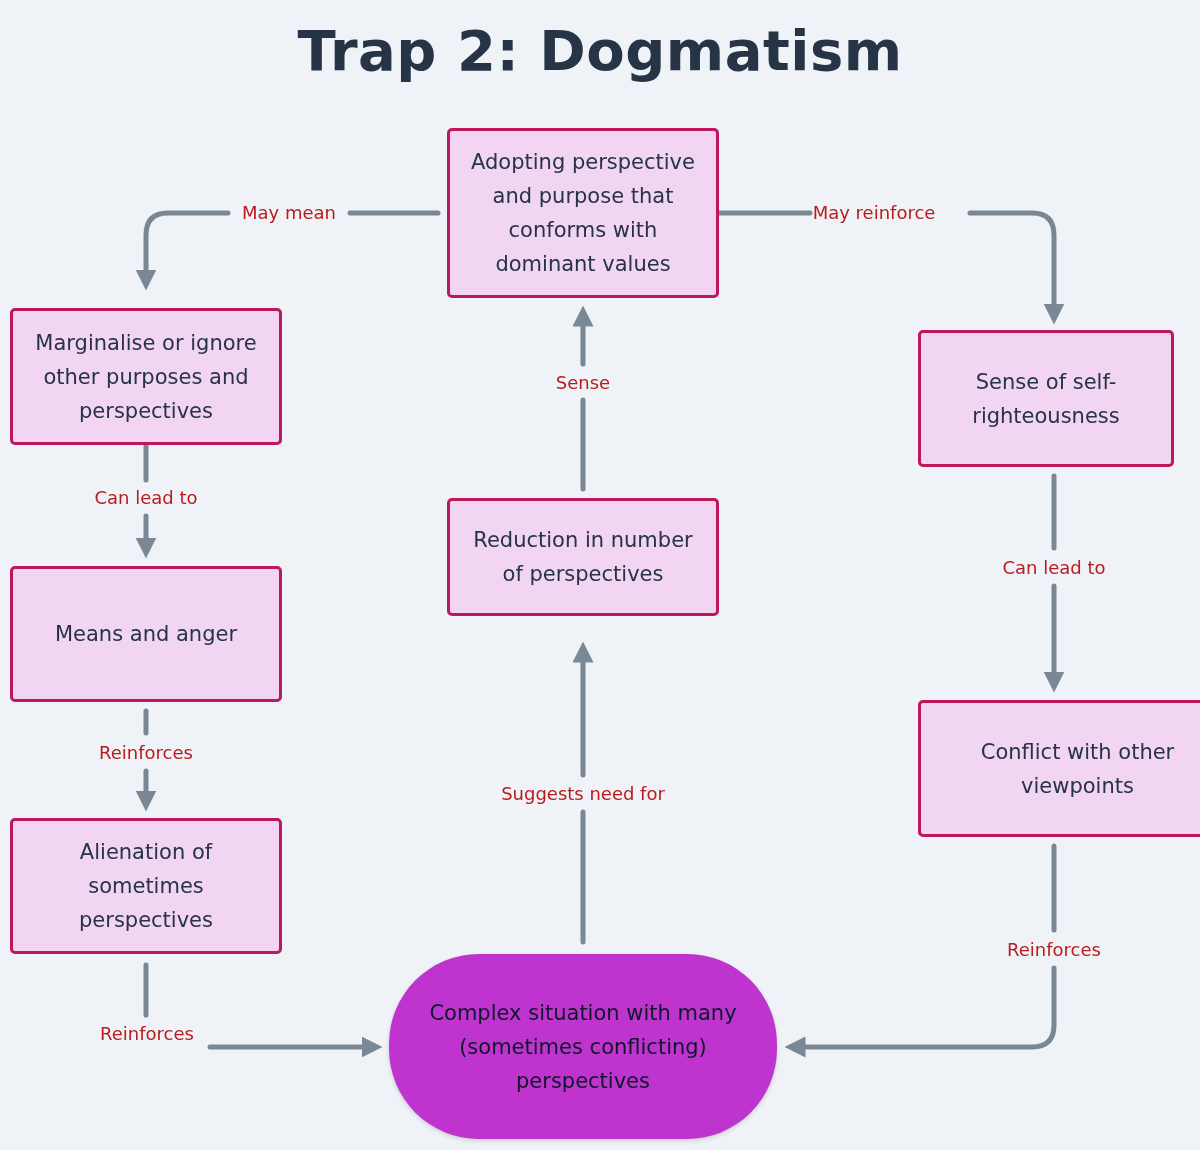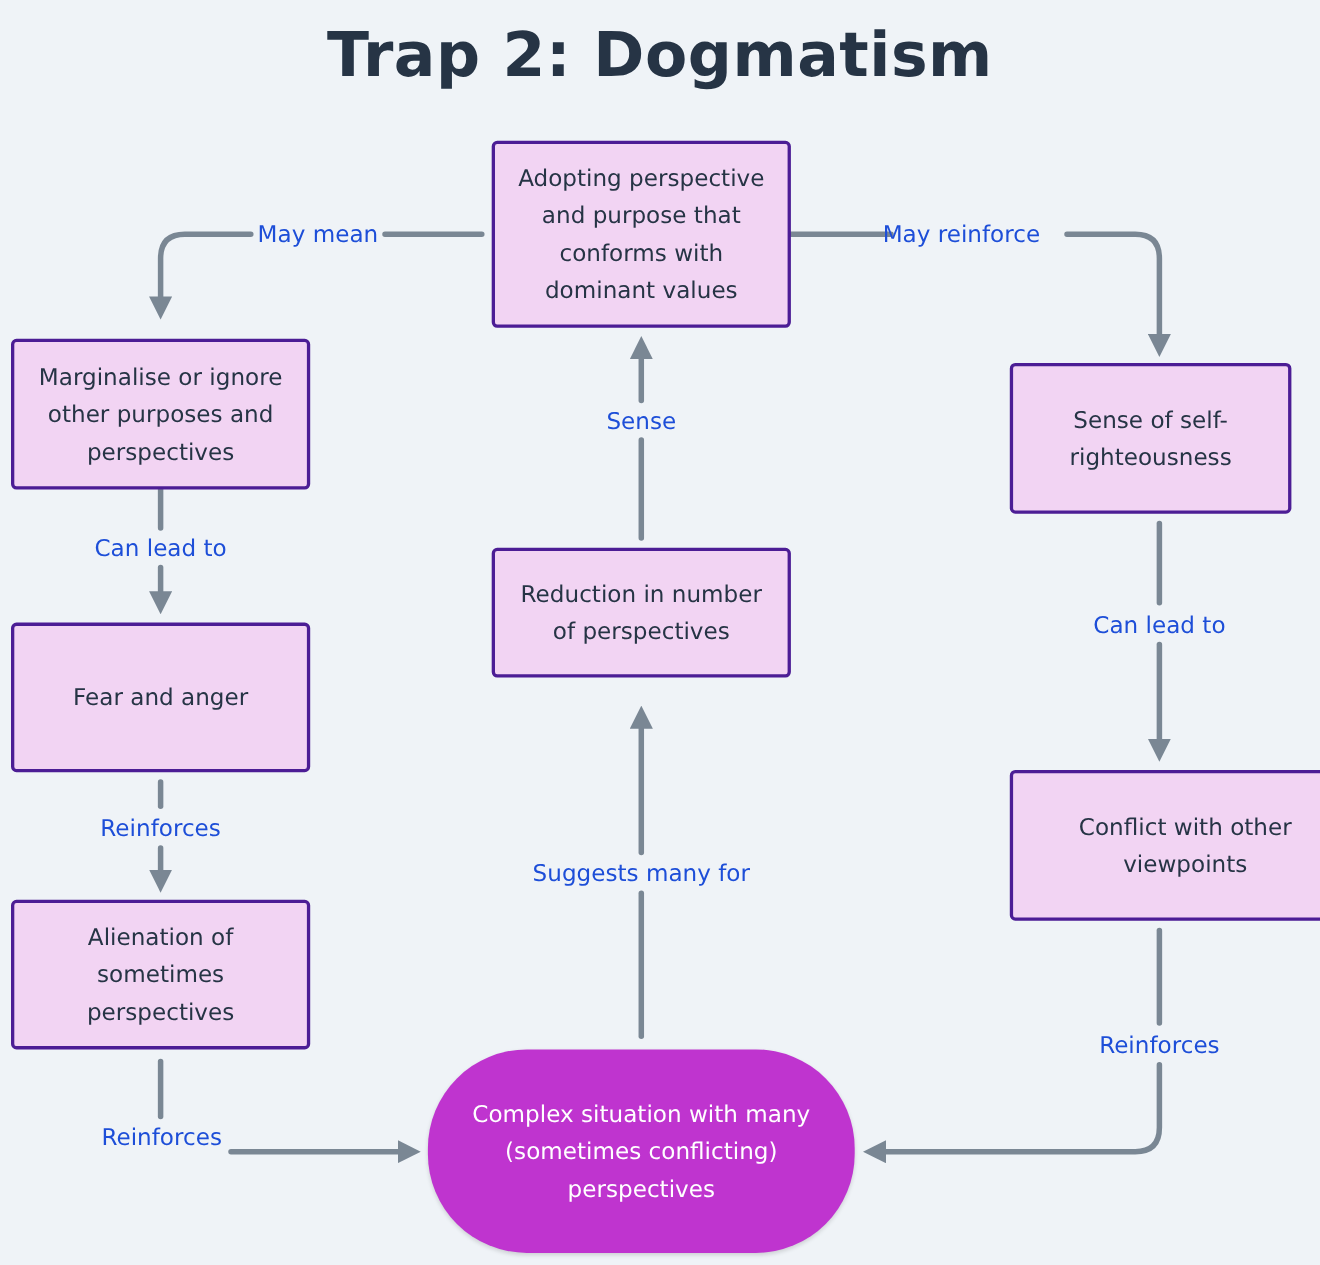--- a/index.html
+++ b/index.html
@@ -7,30 +7,30 @@
     width:1200px; height:1150px; background:#eff3f7; position:relative; overflow:hidden;
     font-family: "DejaVu Sans", sans-serif; color:#263445;
   }
   #title {
     position:absolute; left:0; top:18px; width:1200px; text-align:center;
     font-size:56px; font-weight:bold; color:#263445; letter-spacing:0.5px;
   }
   svg#edges { position:absolute; left:0; top:0; }
   .node {
     position:absolute; box-sizing:border-box; background:#f2d4f3;
-    border:3px solid #4c1d95; border-radius:5px;
+    border:3px solid #be185d; border-radius:5px;
     display:flex; align-items:center; justify-content:center; text-align:center;
     font-size:21px; line-height:34px; color:#263445; padding:0 14px;
   }
   .node.terminal {
-    background:#bf34cf; border:none; border-radius:90px; color:#ffffff;
+    background:#bf34cf; border:none; border-radius:90px; color:#0f172a;
     box-shadow: 0 2px 4px rgba(0,0,0,0.15);
   }
   .elabel {
-    position:absolute; font-size:21px; color:#1d4ed8; white-space:nowrap;
+    position:absolute; font-size:18px; color:#b91c1c; white-space:nowrap;
     transform:translate(-50%,-50%); background:transparent; line-height:26px;
   }
 </style>
 </head>
 <body>
 
 <div id="title">Trap 2: Dogmatism</div>
 
 <svg id="edges" width="1200" height="1150">
   <defs>
@@ -69,21 +69,21 @@
 
 <div class="node" style="left:447px; top:128px; width:272px; height:170px;">
   <span>Adopting perspective and purpose that conforms with dominant values</span>
 </div>
 
 <div class="node" style="left:10px; top:308px; width:272px; height:137px;">
   <span>Marginalise or ignore other purposes and perspectives</span>
 </div>
 
 <div class="node" style="left:10px; top:566px; width:272px; height:136px;">
-  <span>Fear and anger</span>
+  <span>Means and anger</span>
 </div>
 
 <div class="node" style="left:10px; top:818px; width:272px; height:136px;">
   <span>Alienation of sometimes perspectives</span>
 </div>
 
 <div class="node" style="left:447px; top:498px; width:272px; height:118px;">
   <span>Reduction in number of perspectives</span>
 </div>
 
@@ -98,15 +98,15 @@
 <div class="node terminal" style="left:389px; top:954px; width:388px; height:185px; padding:0 30px;">
   <span>Complex situation with many (sometimes conflicting) perspectives</span>
 </div>
 
 <div class="elabel" style="left:289px; top:213px;">May mean</div>
 <div class="elabel" style="left:874px; top:213px;">May reinforce</div>
 <div class="elabel" style="left:146px; top:498px;">Can lead to</div>
 <div class="elabel" style="left:146px; top:753px;">Reinforces</div>
 <div class="elabel" style="left:147px; top:1034px;">Reinforces</div>
 <div class="elabel" style="left:583px; top:383px;">Sense</div>
-<div class="elabel" style="left:583px; top:794px;">Suggests many for</div>
+<div class="elabel" style="left:583px; top:794px;">Suggests need for</div>
 <div class="elabel" style="left:1054px; top:568px;">Can lead to</div>
 <div class="elabel" style="left:1054px; top:950px;">Reinforces</div>
 
 </body></html>

